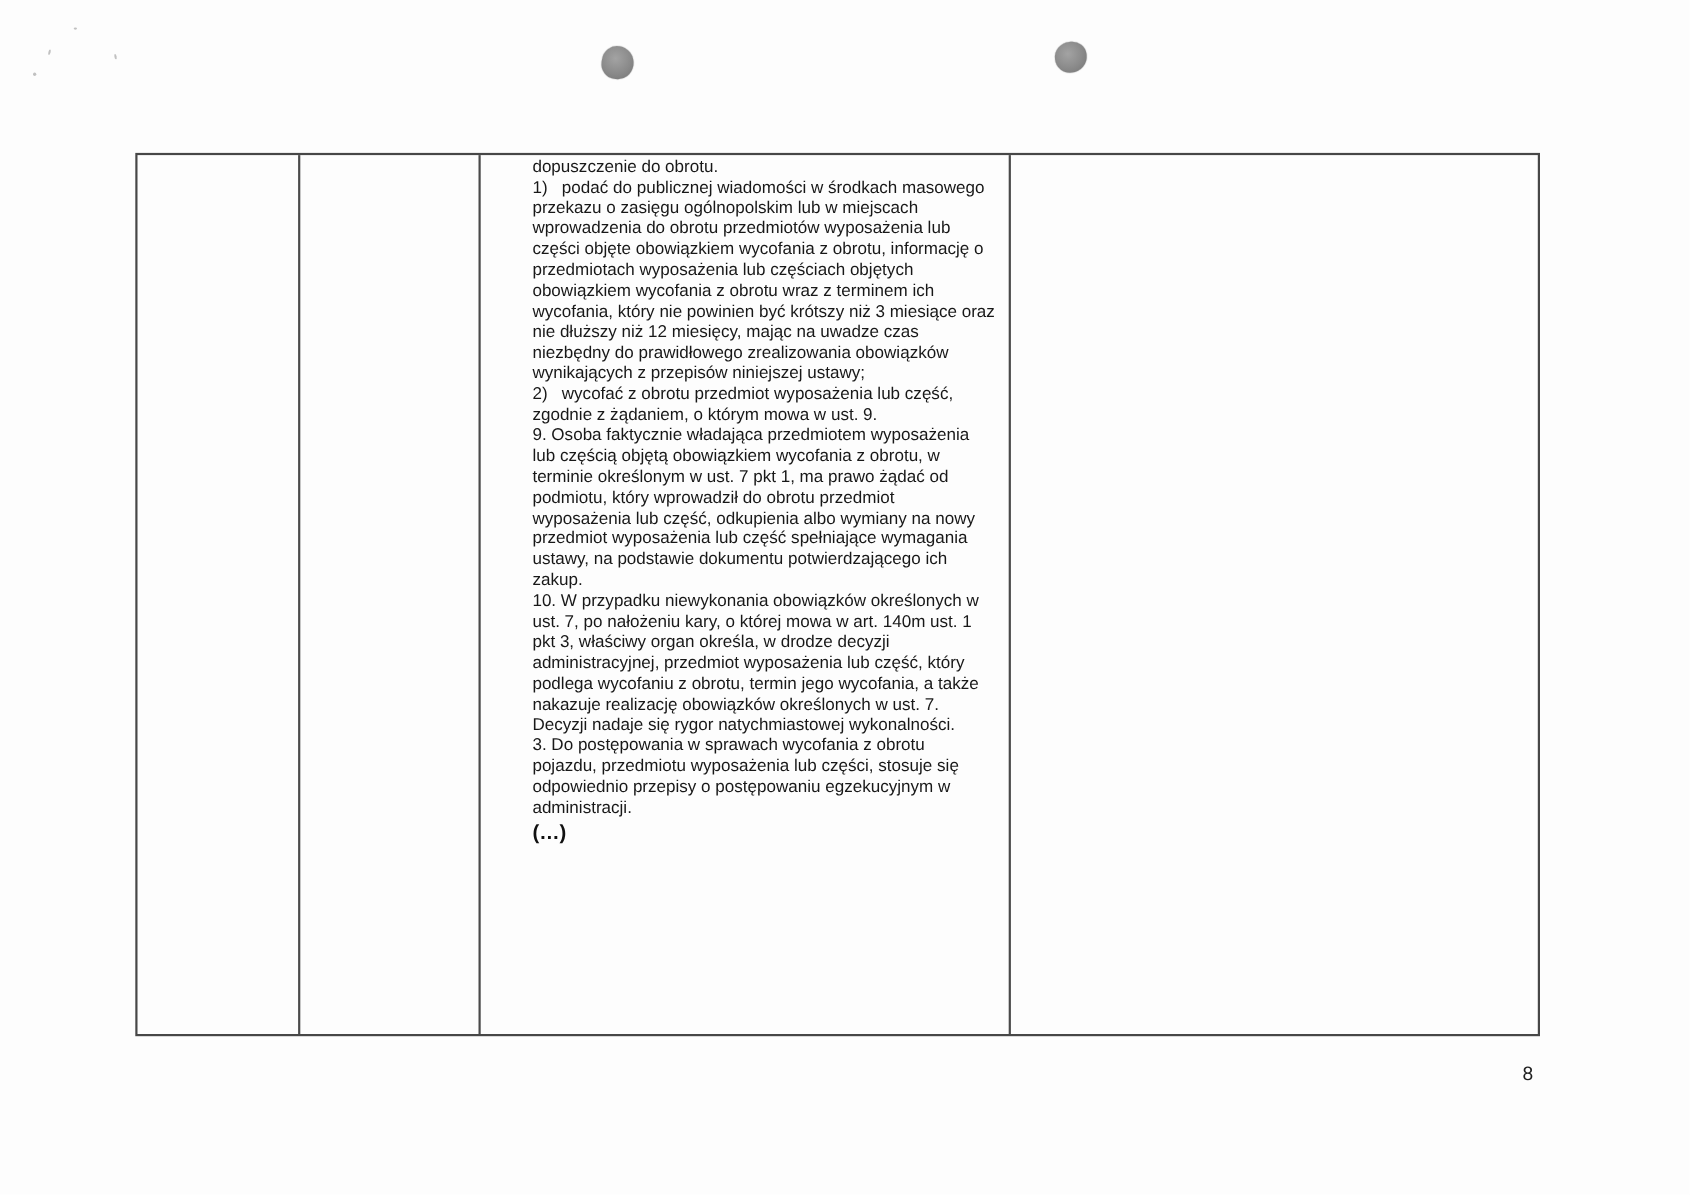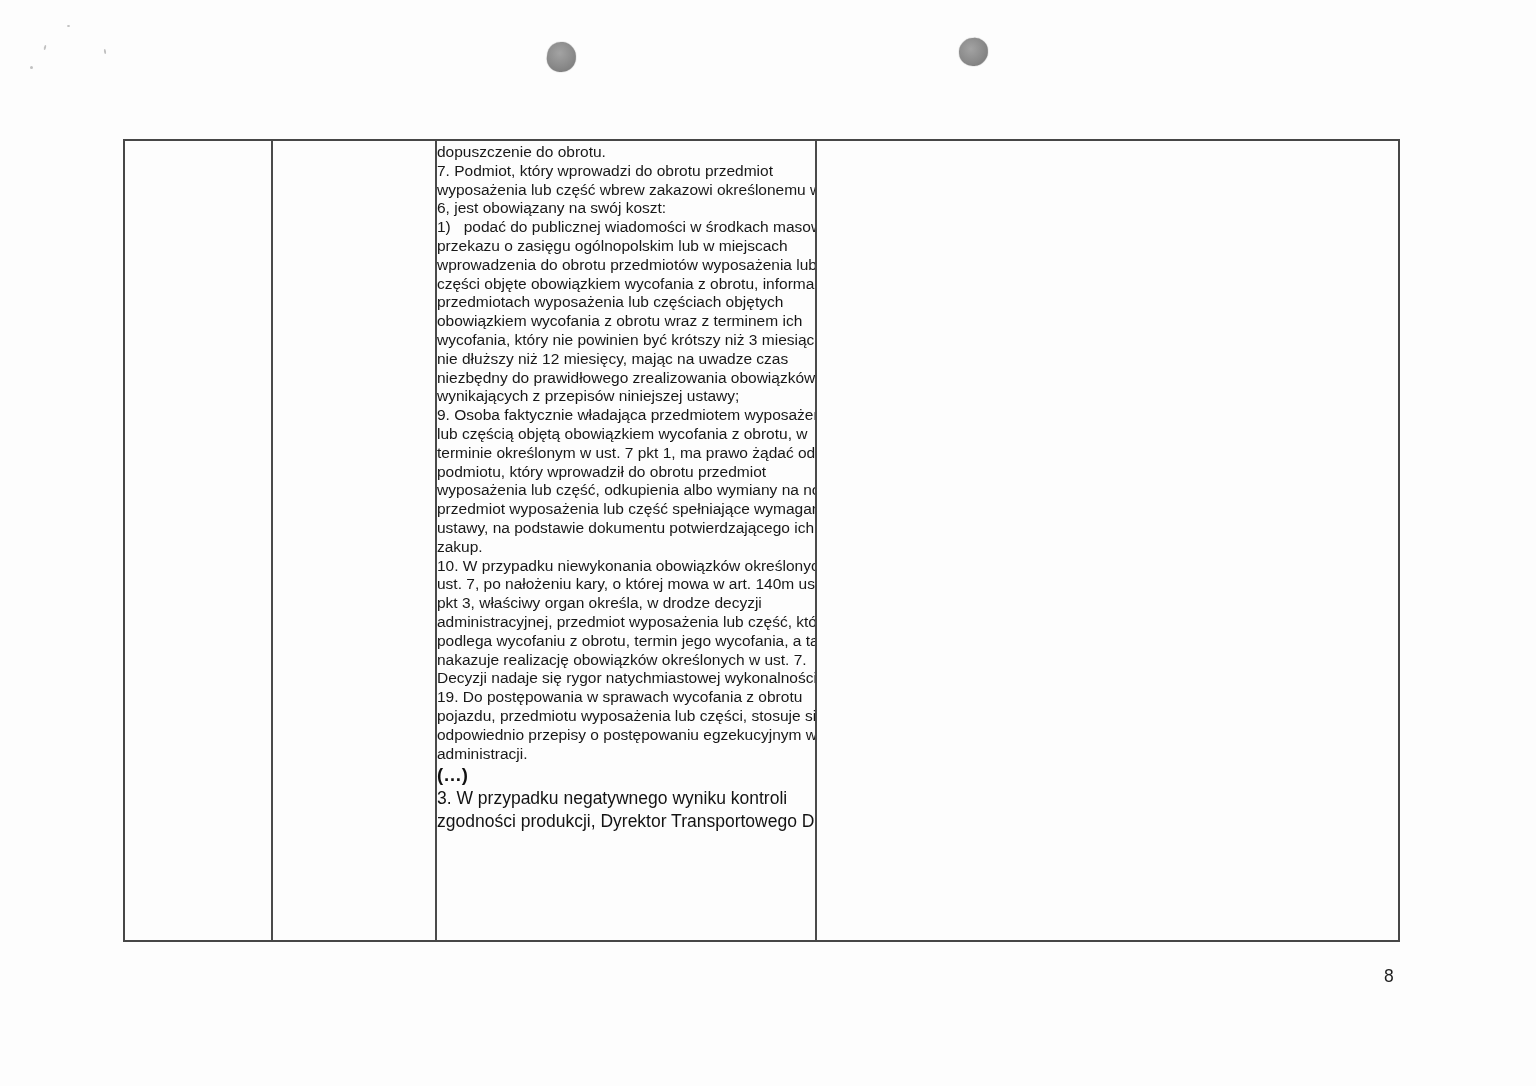--- a/index.html
+++ b/index.html
@@ -35,21 +35,21 @@
     position:absolute; left:123px; top:139px;
     width:1277px; height:803px;
     border:2px solid #474747;
     box-sizing:border-box;
     display:flex;
     overflow:hidden;
   }
   .cell { box-sizing:border-box; height:100%; overflow:hidden; }
   .c1 { width:148px; border-right:2px solid #4a4a4a; }
   .c2 { width:164px; border-right:2px solid #4a4a4a; }
-  .c3 { width:380px; border-right:2px solid #4a4a4a; padding:2px 0 0 0; }
+  .c3 { width:458px; border-right:2px solid #4a4a4a; padding:2px 0 0 23px;margin-left:24px; }
   .c4 { flex:1; }
 
   .c3 p {
     margin:0;
     white-space:pre;
     font-size:15.5px;
     line-height:18.8px;
     color:#181818;
   }
   .closing-heading, .closing-ellipsis {
@@ -81,54 +81,51 @@
   <div class="speck sp1"></div>
   <div class="speck sp2"></div>
   <div class="speck sp3"></div>
   <div class="speck sp4"></div>
 
   <div class="scan-table">
     <div class="cell c1"></div>
     <div class="cell c2"></div>
     <div class="cell c3">
       <p>dopuszczenie do obrotu.</p>
-      <p>7. Podmiot, który wprowadzi do obrotu przedmiot
-wyposażenia lub część wbrew zakazowi określonemu w ust.
-6, jest obowiązany na swój koszt:</p>
       <p>1)   podać do publicznej wiadomości w środkach masowego
 przekazu o zasięgu ogólnopolskim lub w miejscach
 wprowadzenia do obrotu przedmiotów wyposażenia lub
 części objęte obowiązkiem wycofania z obrotu, informację o
 przedmiotach wyposażenia lub częściach objętych
 obowiązkiem wycofania z obrotu wraz z terminem ich
 wycofania, który nie powinien być krótszy niż 3 miesiące oraz
 nie dłuższy niż 12 miesięcy, mając na uwadze czas
 niezbędny do prawidłowego zrealizowania obowiązków
 wynikających z przepisów niniejszej ustawy;</p>
+      <p>2)   wycofać z obrotu przedmiot wyposażenia lub część,
+zgodnie z żądaniem, o którym mowa w ust. 9.</p>
       <p>9. Osoba faktycznie władająca przedmiotem wyposażenia
 lub częścią objętą obowiązkiem wycofania z obrotu, w
 terminie określonym w ust. 7 pkt 1, ma prawo żądać od
 podmiotu, który wprowadził do obrotu przedmiot
 wyposażenia lub część, odkupienia albo wymiany na nowy
 przedmiot wyposażenia lub część spełniające wymagania
 ustawy, na podstawie dokumentu potwierdzającego ich
 zakup.</p>
       <p>10. W przypadku niewykonania obowiązków określonych w
 ust. 7, po nałożeniu kary, o której mowa w art. 140m ust. 1
 pkt 3, właściwy organ określa, w drodze decyzji
 administracyjnej, przedmiot wyposażenia lub część, który
 podlega wycofaniu z obrotu, termin jego wycofania, a także
 nakazuje realizację obowiązków określonych w ust. 7.
 Decyzji nadaje się rygor natychmiastowej wykonalności.</p>
-      <p>19. Do postępowania w sprawach wycofania z obrotu
+      <p>3. Do postępowania w sprawach wycofania z obrotu
 pojazdu, przedmiotu wyposażenia lub części, stosuje się
 odpowiednio przepisy o postępowaniu egzekucyjnym w
 administracji.</p>
       <p class="closing-ellipsis">(…)</p>
-      <p class="closing-text">3. W przypadku negatywnego wyniku kontroli
-zgodności produkcji, Dyrektor Transportowego Dozoru</p>
     </div>
     <div class="cell c4"></div>
   </div>
 
   <div class="page-number">8</div>
 
 </div>
 
 </body></html>

